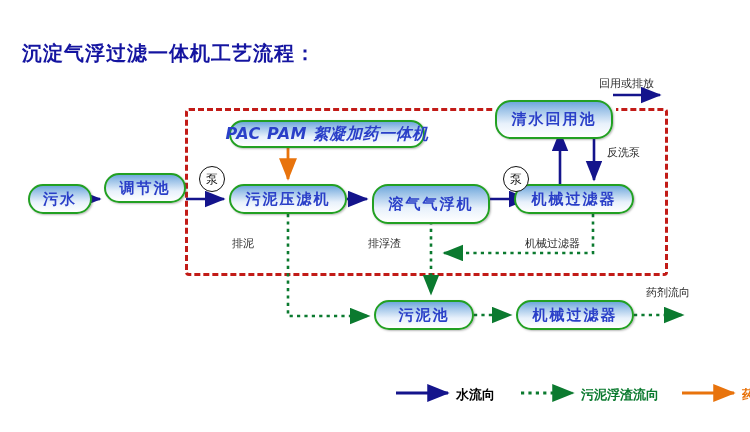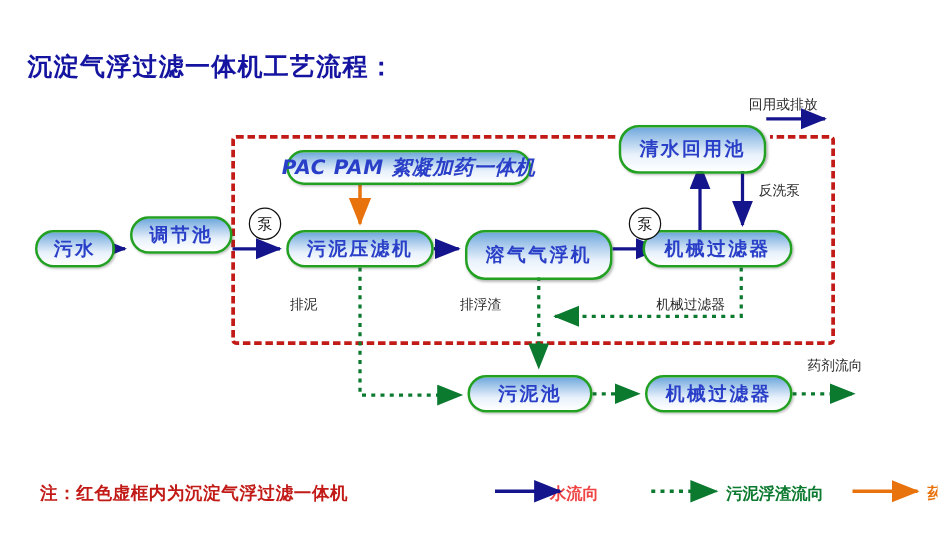--- a/index.html
+++ b/index.html
@@ -176,24 +176,23 @@
 
   <div id="labels-layer">
       <div class="lbl" style="left: 599px; top: 76px;">回用或排放</div>
       <div class="lbl" style="left: 607px; top: 145px;">反洗泵</div>
       <div class="lbl" style="left: 232px; top: 236px;">排泥</div>
       <div class="lbl" style="left: 368px; top: 236px;">排浮渣</div>
       <div class="lbl" style="left: 525px; top: 236px;">机械过滤器</div>
       <div class="lbl" style="left: 646px; top: 285px;">药剂流向</div>
     </div>
 
-  <div class="note">注：红色虚框内为沉淀气浮过滤一体机</div>
 
   <div id="legend-layer">
-      <div class="legend-item" style="left: 440px; color: #ef4444;">水流向</div>
+      <div class="legend-item" style="left: 456px; color: #000000;">水流向</div>
       <div class="legend-item" style="left: 581px; color: rgb(11, 122, 47); text-align: center;">污泥浮渣流向</div>
       <div class="legend-item" style="left: 742px; color: rgb(232, 115, 12);">药剂流向</div>
     </div>
   <svg class="overlay" id="legend-svg" viewBox="0 0 750 432">
       <defs>
         <marker id="lg-ah-0" markerWidth="9" markerHeight="9" refX="7.4" refY="3.2" orient="auto">
           <path d="M0,0 L8,3.2 L0,6.4 z" fill="#14148c"></path>
         </marker>
         <marker id="lg-ah-1" markerWidth="9" markerHeight="9" refX="7.4" refY="3.2" orient="auto">
           <path d="M0,0 L8,3.2 L0,6.4 z" fill="#0b7a2f"></path>

